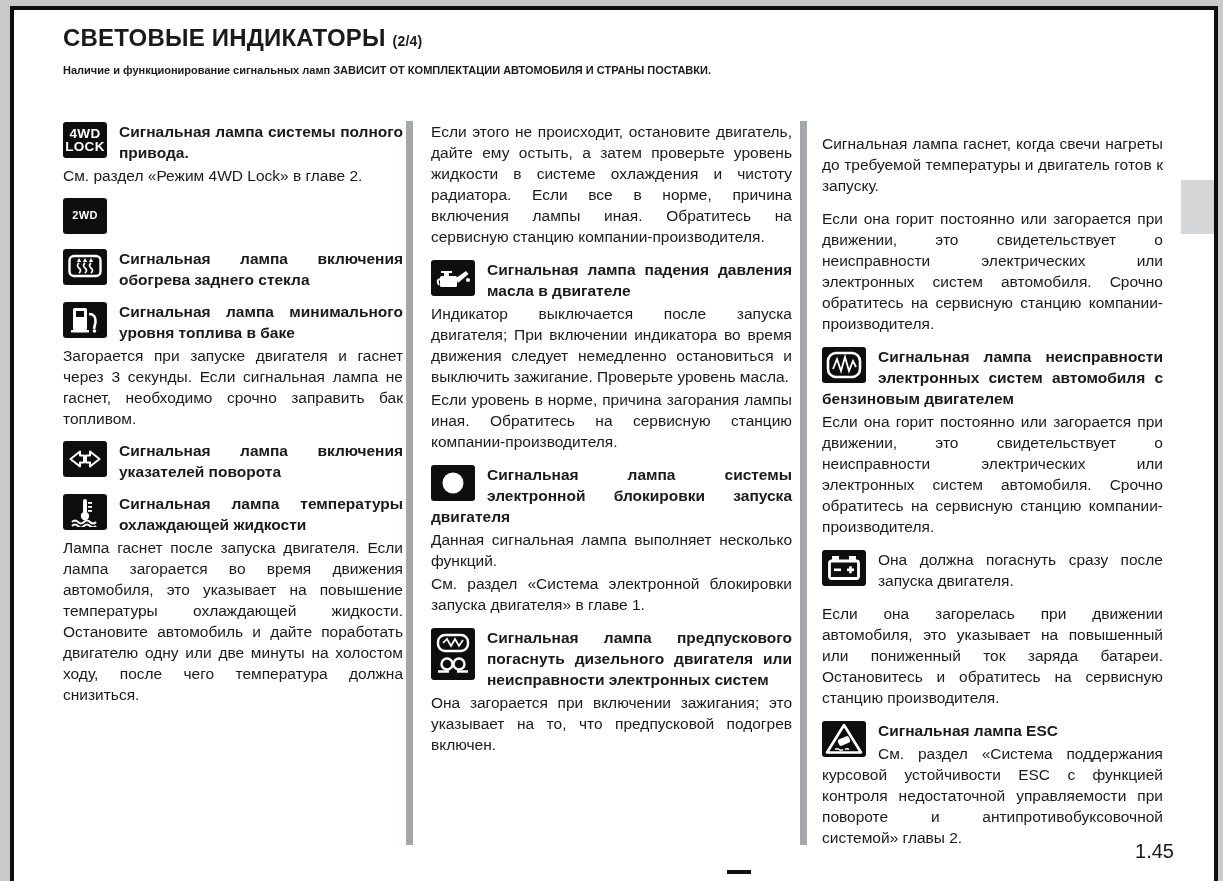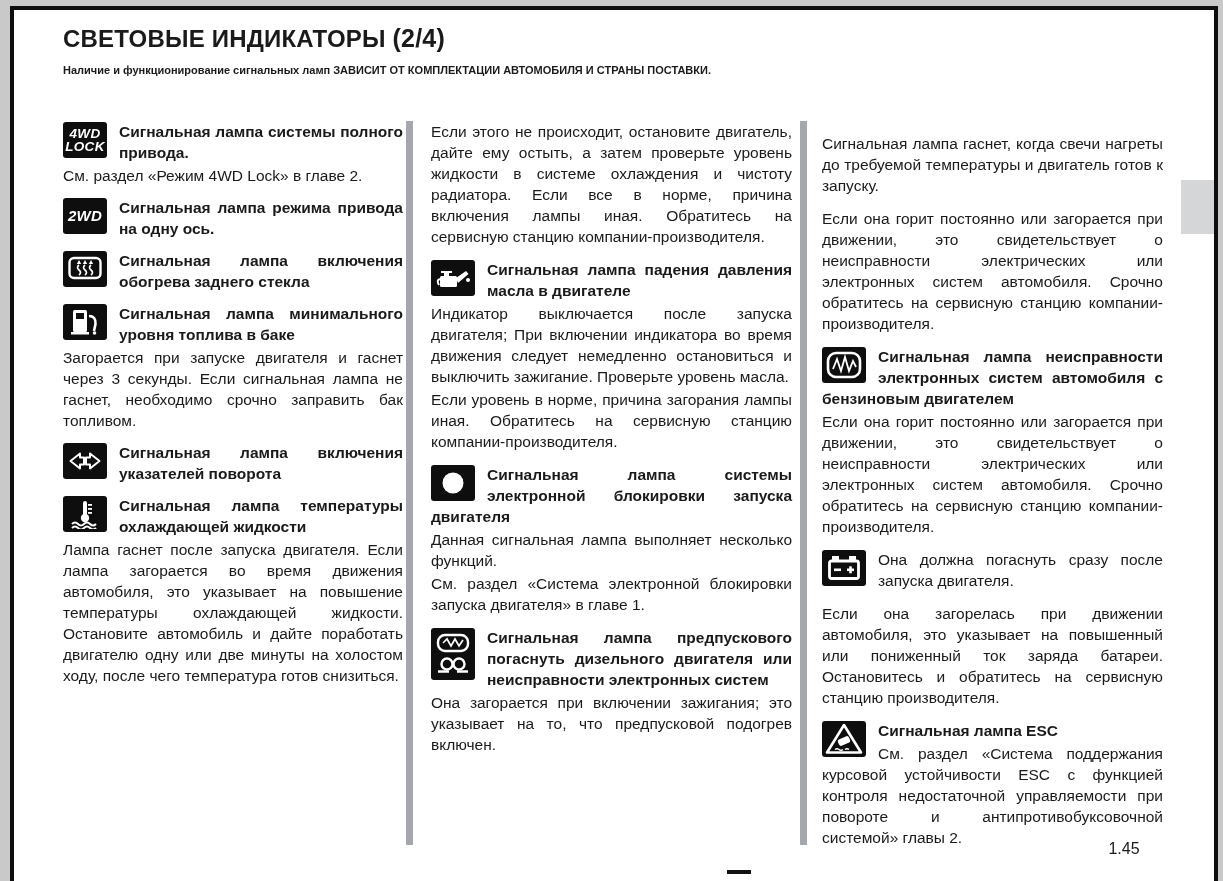--- a/index.html
+++ b/index.html
@@ -8,42 +8,42 @@
     background:#c9c9c9;
     font-family:"Liberation Sans","DejaVu Sans",sans-serif;
     color:#1a1a1a;
   }
   .page{
     position:absolute;left:10px;top:6px;width:1200px;height:900px;
     background:#ffffff;border:4px solid #0e0e0e;box-sizing:content-box;
     overflow:hidden;
   }
   .title{position:absolute;left:49px;top:14px;font-weight:bold;font-size:24px;letter-spacing:0.2px;white-space:nowrap;}
-  .title .counter{font-size:25px;margin-top:28px;}
+  .title .counter{font-size:14px;margin-top:28px;}
   .subtitle{position:absolute;left:49px;top:54px;font-weight:bold;font-size:11px;white-space:nowrap;}
   .col{position:absolute;top:111px;font-size:15.5px;line-height:21px;text-align:justify;}
   .col1{left:49px;width:340px;}
   .col2{left:417px;width:361px;}
   .col3{left:808px;width:341px;}
   .divider{position:absolute;top:111px;width:7px;height:724px;background:#a4a8ac;}
   .div1{left:392px;}
   .div2{left:786px;}
   .side-tab{position:absolute;left:1167px;top:170px;width:33px;height:54px;background:#d4d6d8;}
-  .pagenum{position:absolute;left:1060px;top:830px;width:100px;text-align:center;font-size:16px;}
+  .pagenum{position:absolute;left:1060px;top:830px;width:100px;text-align:right;font-size:20px;}
   .fold-mark{position:absolute;left:713px;top:860px;width:24px;height:4px;background:#111;}
   .section{margin-bottom:11px;overflow:visible;}
   .section::after{content:"";display:block;clear:both;}
   .icon{
     float:left;width:44px;height:36px;background:#0e0e0e;border-radius:3px;
     margin:1px 12px 3px 0;display:flex;flex-direction:column;
-    align-items:center;justify-content:center;color:#fff;font-style:italic;
+    align-items:center;justify-content:center;color:#fff;
   }
   .icon.tall{height:52px;}
   .icon-line{font-weight:bold;font-size:13.5px;line-height:13.5px;letter-spacing:0.3px;}
-  .icon-line.single{font-size:15px;}
+  .icon-line.single{font-size:11px;}
   .heading{font-weight:bold;margin:0;}
   .body{margin:2px 0 0 0;}
   .note{margin:2px 0 0 0;}
   .gap{margin-top:12px;}
   svg{display:block;}
 </style>
 </head>
 <body>
 
 <div class="page">
@@ -62,21 +62,20 @@
         <span class="icon-line">LOCK</span>
       </span>
       <p class="heading">Сигнальная лампа системы полного привода.</p>
       <p class="note">См. раздел «Режим 4WD Lock» в главе 2.</p>
     </div>
 
     <div class="section">
       <span class="icon">
         <span class="icon-line single">2WD</span>
       </span>
-      <p class="heading">Сигнальная лампа режима привода на одну ось.</p>
     </div>
 
     <div class="section">
       <span class="icon">
         <svg width="34" height="28" viewBox="0 0 34 28">
           <rect x="1.5" y="3" width="31" height="20" rx="4.5" fill="none" stroke="#fff" stroke-width="2.4"></rect>
           <g stroke="#fff" stroke-width="1.7" fill="none">
             <path d="M11 20 q3 -2.5 0 -5 q-3 -2.5 0 -5"></path>
             <path d="M17 20 q3 -2.5 0 -5 q-3 -2.5 0 -5"></path>
             <path d="M23 20 q3 -2.5 0 -5 q-3 -2.5 0 -5"></path>
@@ -125,21 +124,21 @@
           <rect x="18" y="9" width="4" height="1.8" fill="#fff"></rect>
           <rect x="18" y="13" width="4" height="1.8" fill="#fff"></rect>
           <circle cx="15" cy="19" r="4.2" fill="#fff"></circle>
           <g stroke="#fff" stroke-width="2" fill="none">
             <path d="M2 25 q3 -3 6 0 t6 0 t6 0 t6 0"></path>
             <path d="M2 29 q3 -3 6 0 t6 0 t6 0 t6 0"></path>
           </g>
         </svg>
       </span>
       <p class="heading">Сигнальная лампа температуры охлаждающей жидкости</p>
-      <p class="body">Лампа гаснет после запуска двигателя. Если лампа загорается во время движения автомобиля, это указывает на повышение температуры охлаждающей жидкости. Остановите автомобиль и дайте поработать двигателю одну или две минуты на холостом ходу, после чего температура готов снизиться.</p>
+      <p class="body">Лампа гаснет после запуска двигателя. Если лампа загорается во время движения автомобиля, это указывает на повышение температуры охлаждающей жидкости. Остановите автомобиль и дайте поработать двигателю одну или две минуты на холостом ходу, после чего температура должна снизиться.</p>
     </div>
   </div>
 
   <div class="col col2">
 
     <p class="body" style="margin-top:0;">Если этого не происходит, остановите двигатель, дайте ему остыть, а затем проверьте уровень жидкости в системе охлаждения и чистоту радиатора. Если все в норме, причина включения лампы иная. Обратитесь на сервисную станцию компании-производителя.</p>
 
     <div class="section gap">
       <span class="icon">
         <svg width="36" height="26" viewBox="0 0 36 26">

